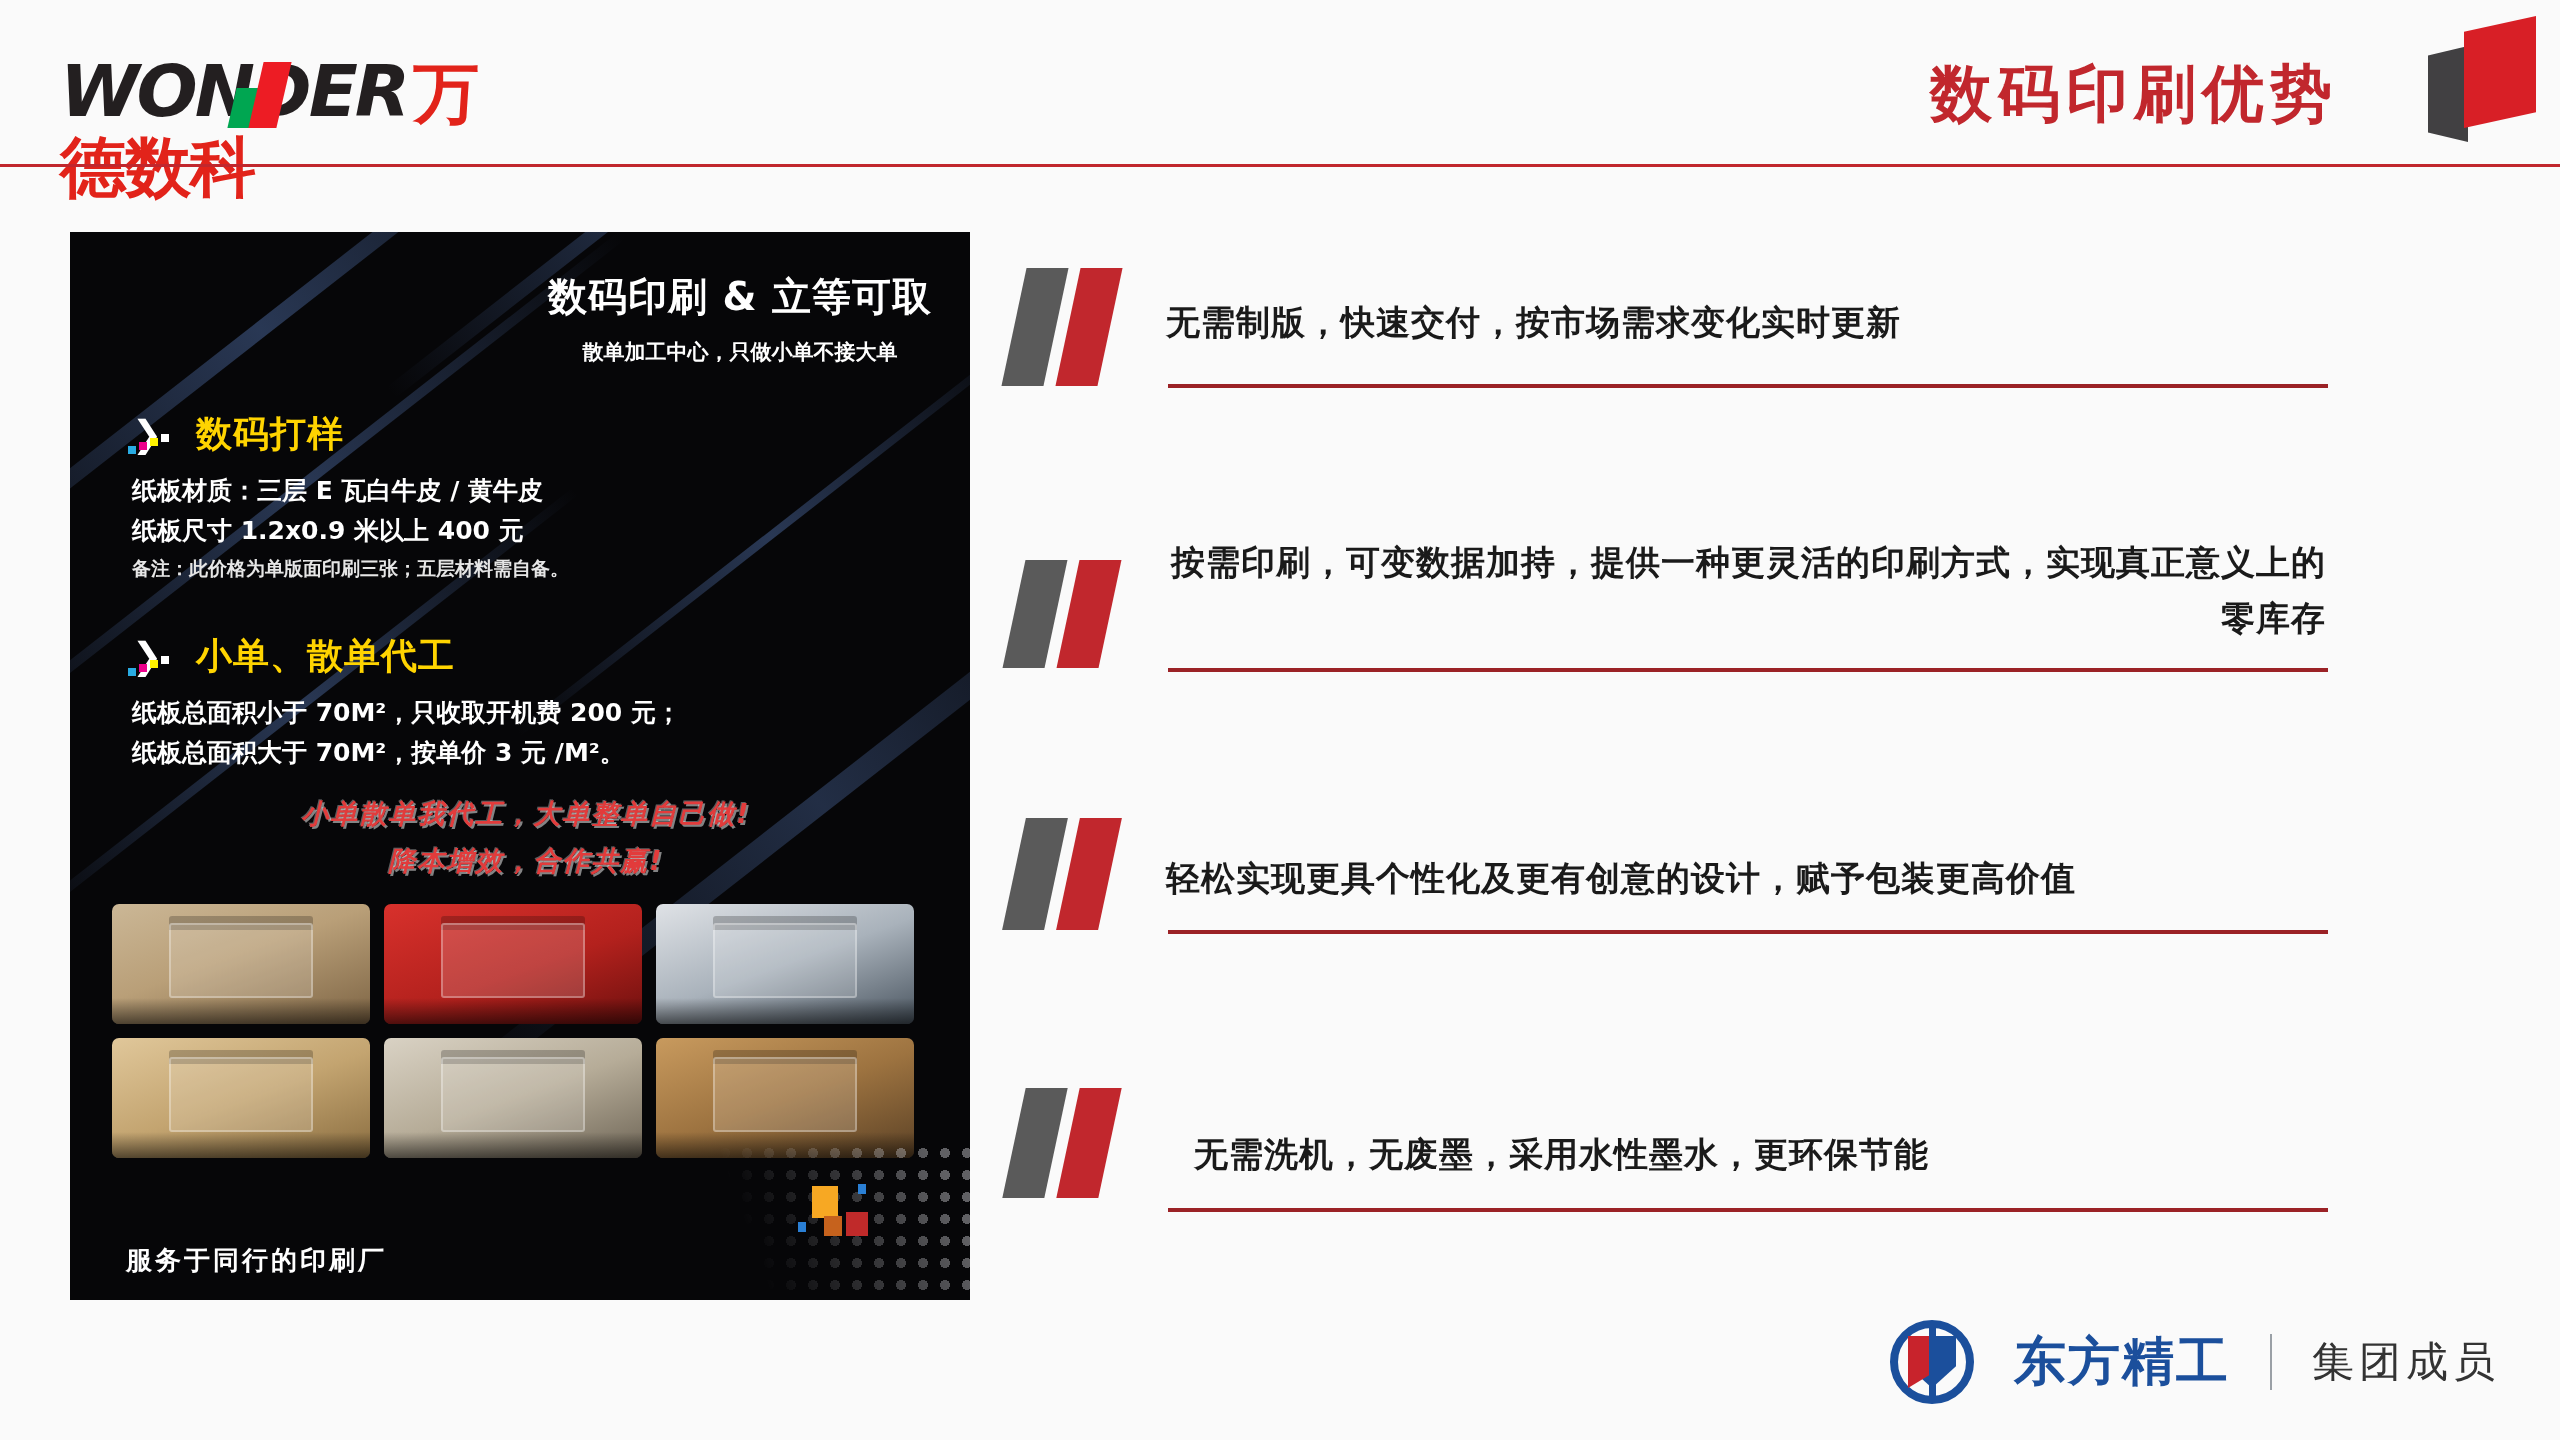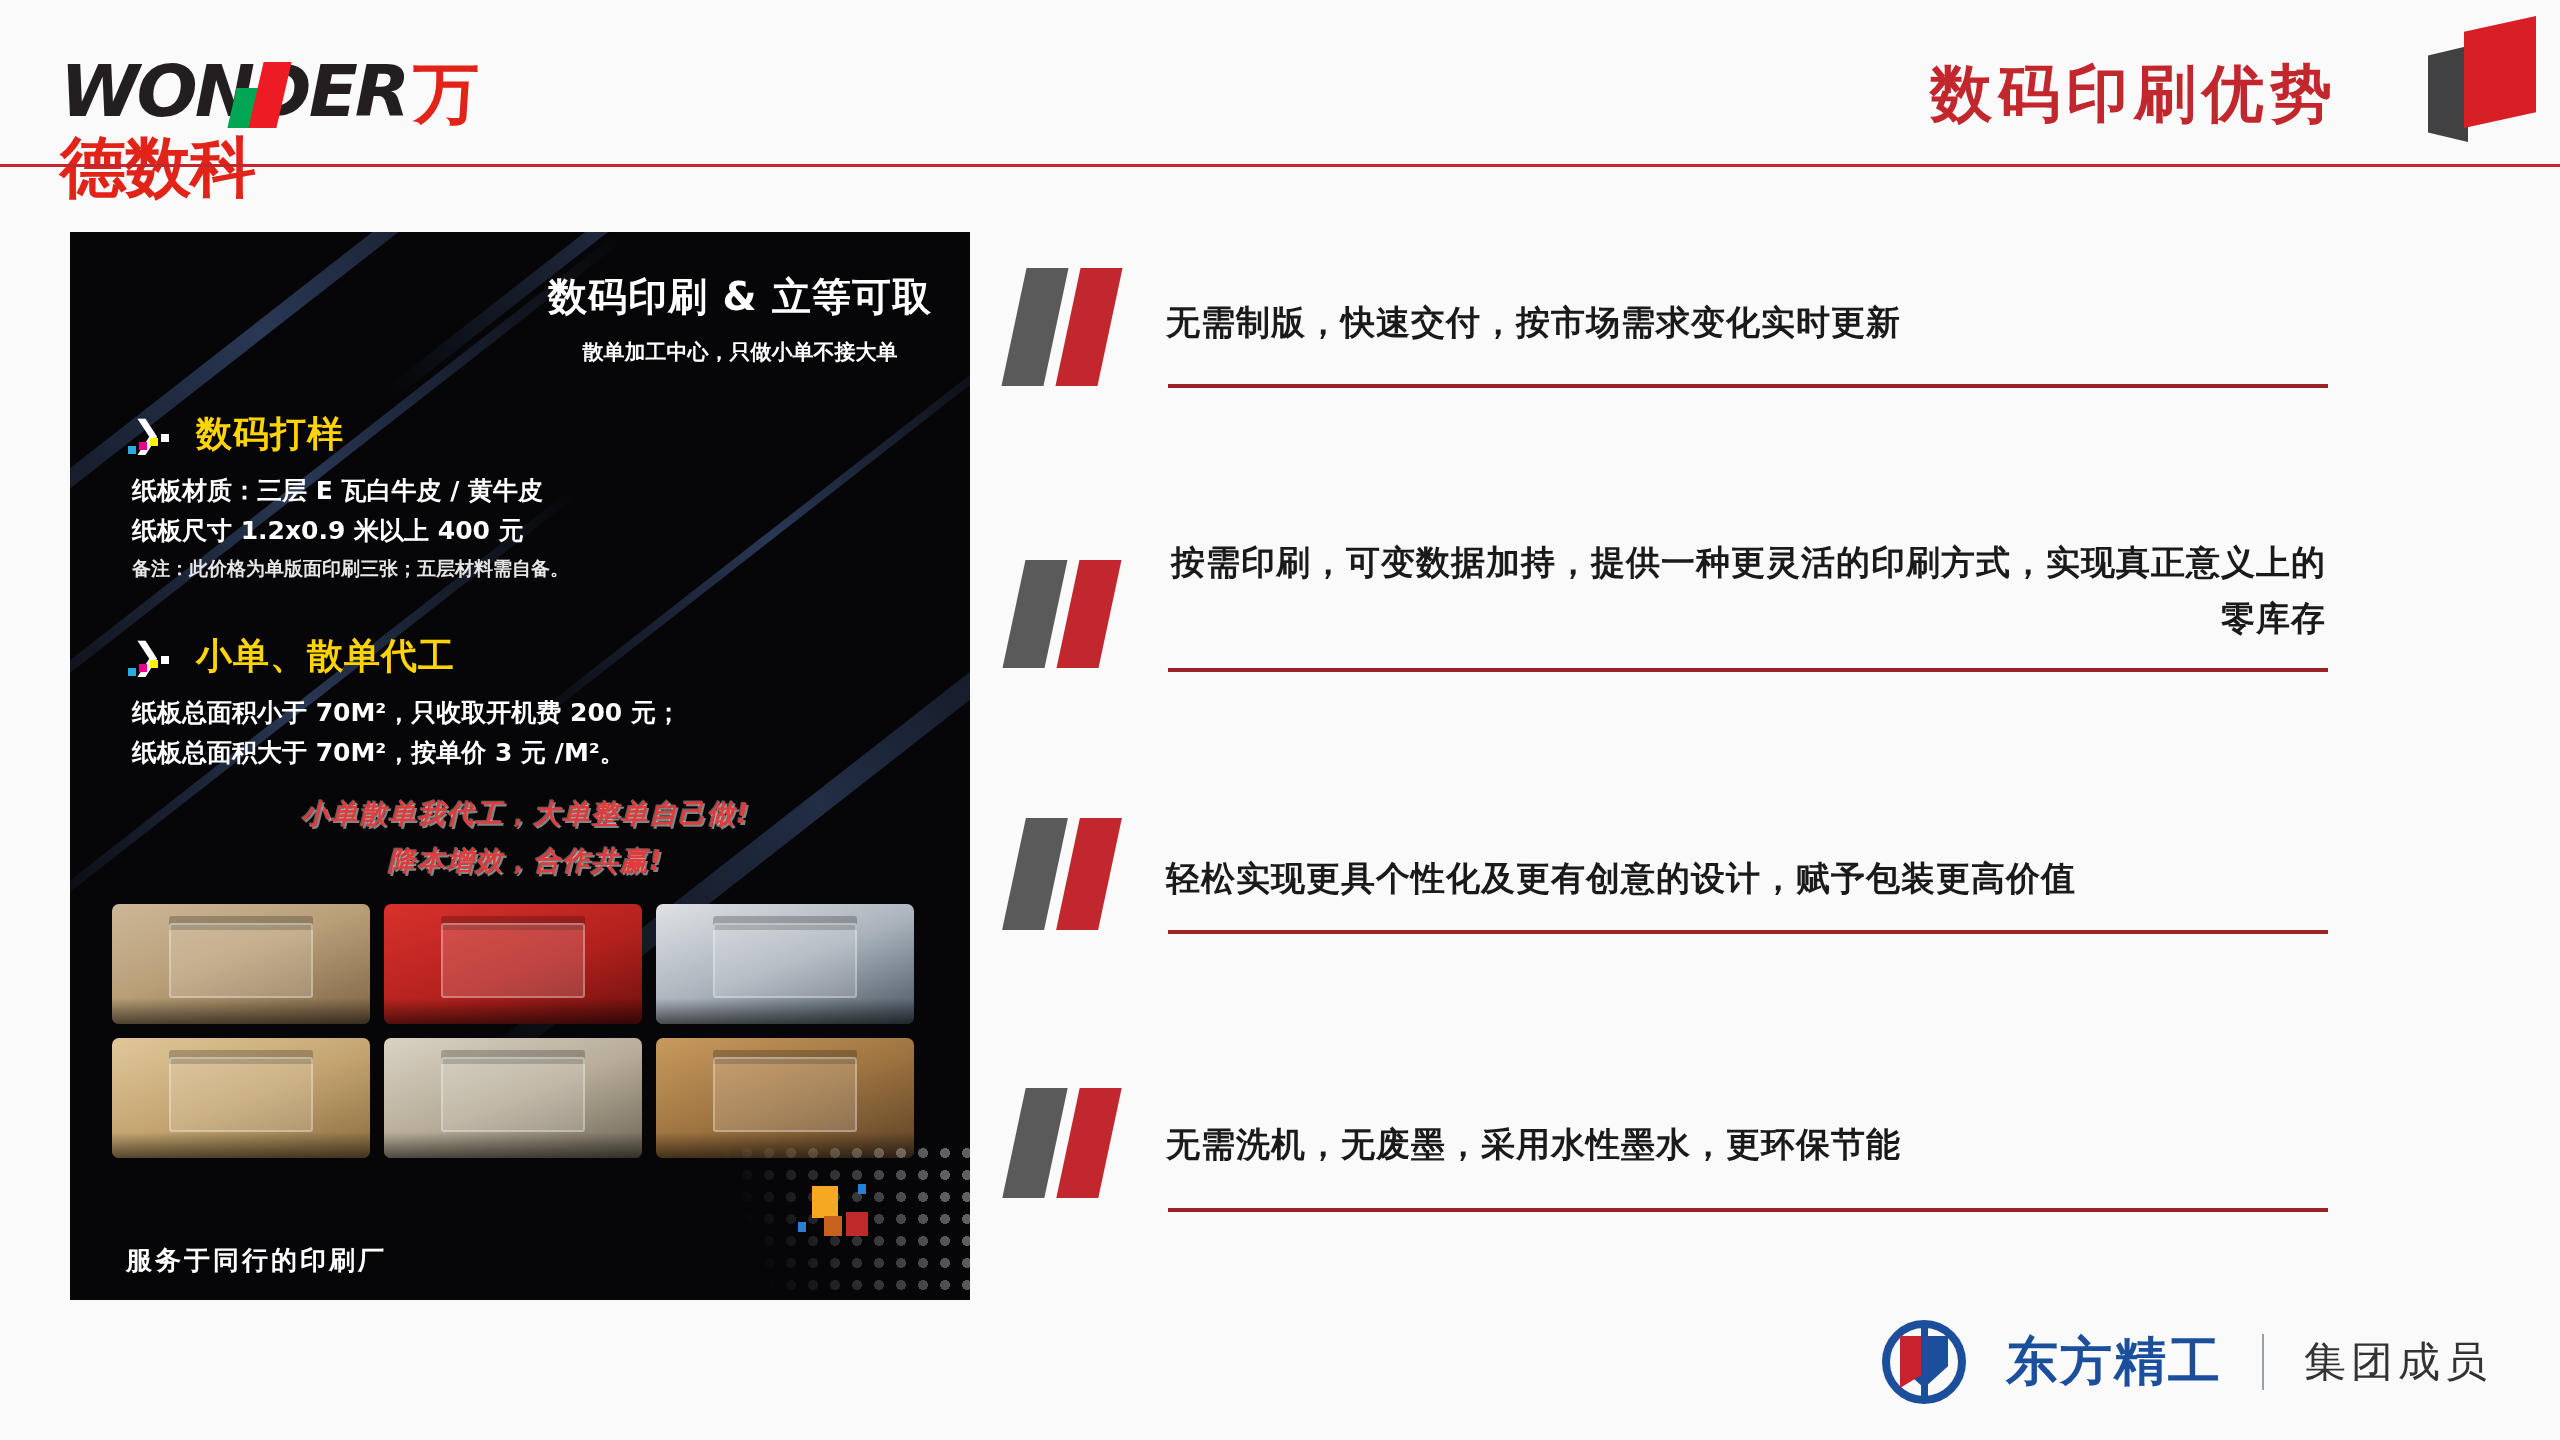--- a/index.html
+++ b/index.html
@@ -249,26 +249,26 @@
 
   #b3 { top:560px; }
   #b3 .chevrons { top:-10px; }
   #b3 .ch { height:112px; }
   #b3 .btext { top:22px; }
   #b3 .bline { top:102px; }
 
   #b4 { top:808px; }
   #b4 .chevrons { top:12px; }
   #b4 .ch { height:110px; }
-  #b4 .btext { top:40px; }
+  #b4 .btext { top:50px;margin-left:28px; }
   #b4 .bline { top:132px; }
 
   
   #footer-logo {
-    position:absolute; right:68px; bottom:30px;
+    position:absolute; right:60px; bottom:30px;
     display:flex; align-items:center; gap:40px; height:96px;
   }
   #dfjg-mark { position:relative; width:84px; height:84px; flex:0 0 84px; }
   #dfjg-mark .ring {
     position:absolute; inset:0; border-radius:50%;
     border:8px solid #1b4f9c;
   }
   #dfjg-mark .shield {
     position:absolute; left:18px; top:16px; width:48px; height:52px;
     background:#1b4f9c;

